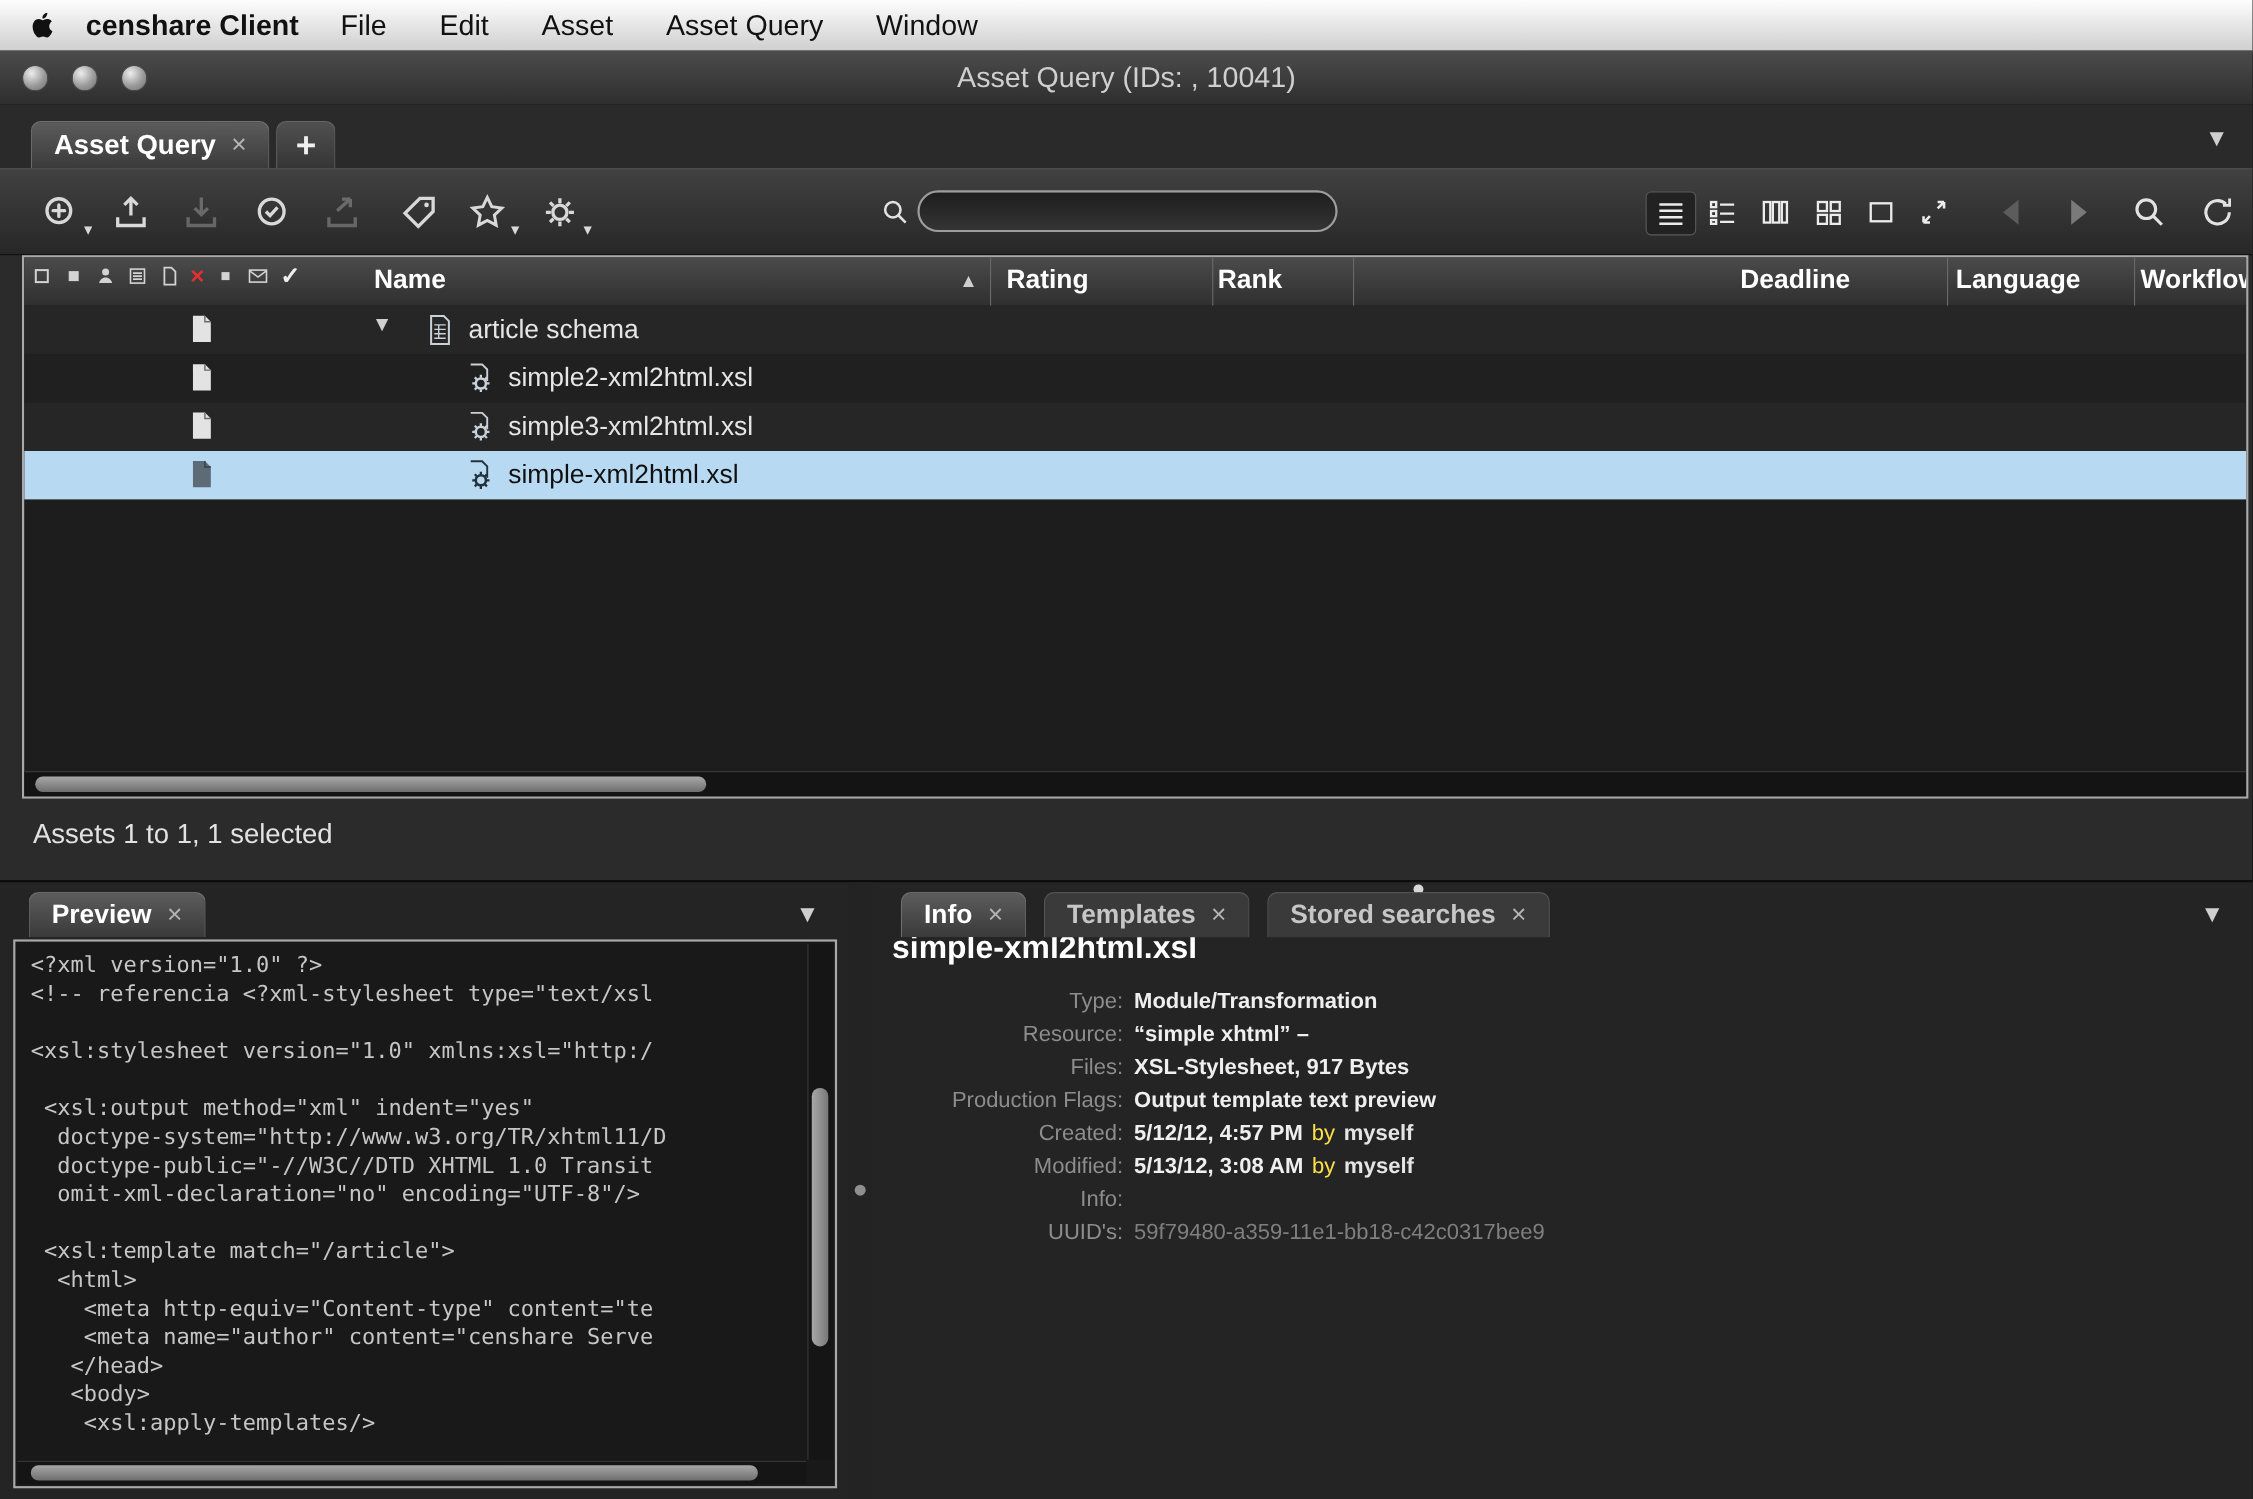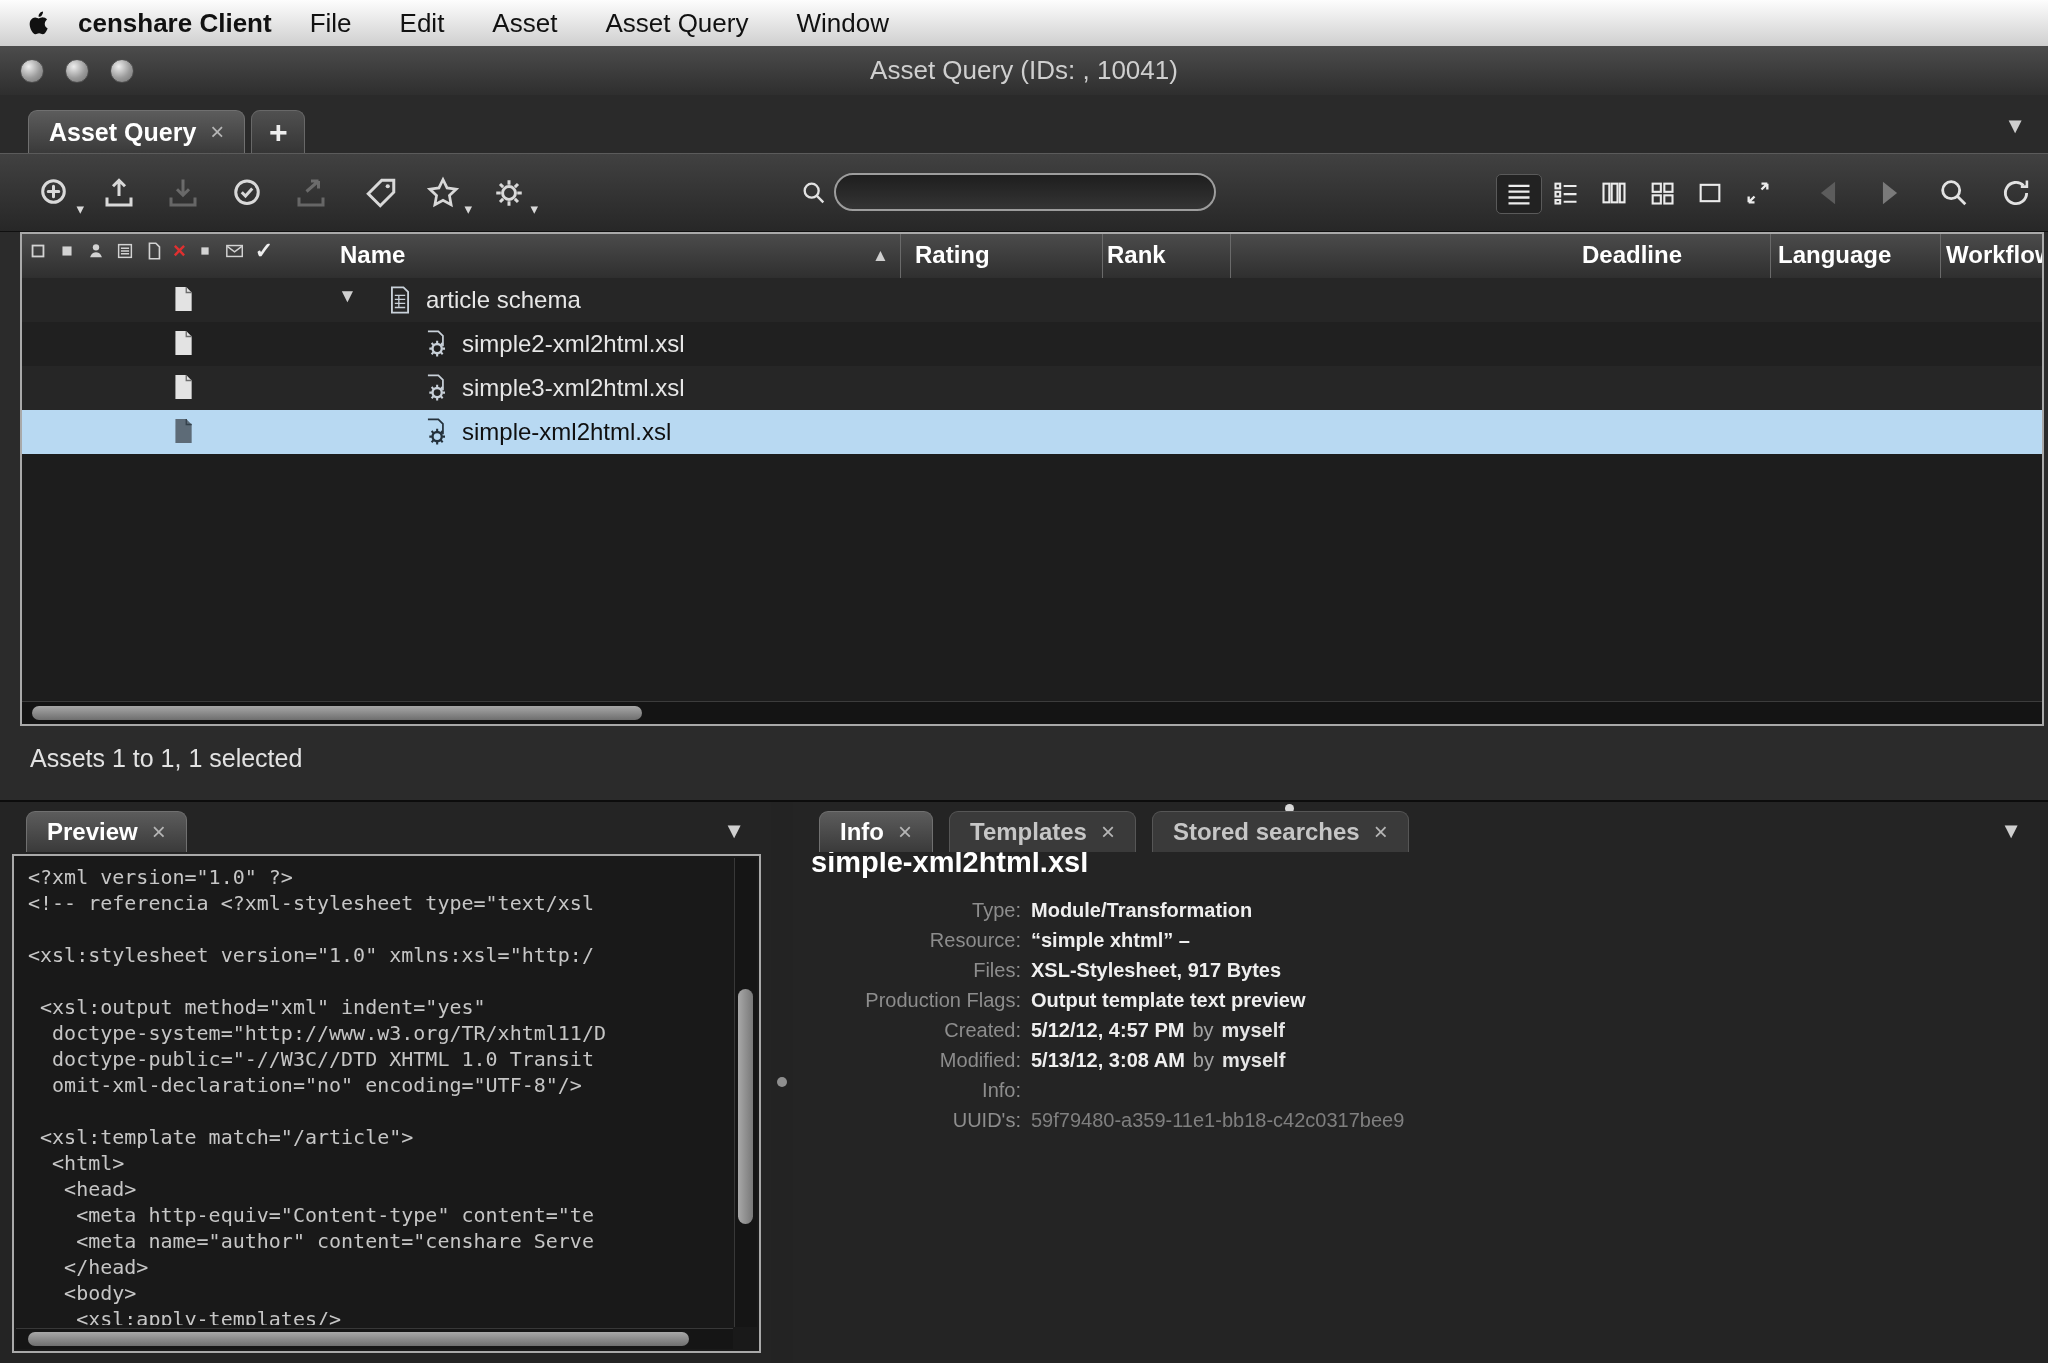--- a/index.html
+++ b/index.html
@@ -111,21 +111,21 @@
   .p-hthumb{position:absolute;left:12px;top:3px;width:calc(100% - 56px);height:14px;border-radius:7px;
     background:linear-gradient(#a8a8a8,#6e6e6e);}
 
   
   .info-title{margin:44px 0 16px 18px;font-size:29px;font-weight:bold;color:#fff;}
   .info-rows{margin-left:18px;}
   .info-row{display:flex;align-items:center;height:30px;font-size:20px;}
   .info-label{width:210px;text-align:right;color:#8d8d8d;flex:none;}
   .info-value{margin-left:10px;color:#efefef;font-weight:bold;white-space:nowrap;}
   .info-value.muted{color:#7f7f7f;font-weight:normal;}
-  .info-by{margin-left:8px;color:#a3a3a3;font-weight:normal;}
+  .info-by{margin-left:8px;color:#fde047;font-weight:normal;}
   .info-user{margin-left:8px;color:#e5e5e5;font-weight:bold;}
 
   .red-x{color:#e03030;font-weight:bold;font-size:22px;line-height:20px;}
   .chk{color:#eee;font-weight:bold;font-size:22px;line-height:20px;}
   svg{display:block;}
 </style>
 </head>
 <body>
 
 <div id="screen">
@@ -442,21 +442,20 @@
           <div class="code-line"></div>
           <div class="code-line">&lt;xsl:stylesheet version="1.0" xmlns:xsl="http:/</div>
           <div class="code-line"></div>
           <div class="code-line"> &lt;xsl:output method="xml" indent="yes"</div>
           <div class="code-line">  doctype-system="http://www.w3.org/TR/xhtml11/D</div>
           <div class="code-line">  doctype-public="-//W3C//DTD XHTML 1.0 Transit</div>
           <div class="code-line">  omit-xml-declaration="no" encoding="UTF-8"/&gt;</div>
           <div class="code-line"></div>
           <div class="code-line"> &lt;xsl:template match="/article"&gt;</div>
           <div class="code-line">  &lt;html&gt;</div>
-          <div class="code-line">   &lt;head&gt;</div>
           <div class="code-line">    &lt;meta http-equiv="Content-type" content="te</div>
           <div class="code-line">    &lt;meta name="author" content="censhare Serve</div>
           <div class="code-line">   &lt;/head&gt;</div>
           <div class="code-line">   &lt;body&gt;</div>
           <div class="code-line">    &lt;xsl:apply-templates/&gt;</div>
         </div>
         <div class="p-vscroll">
           <div class="p-vthumb"></div>
         </div>
         <div class="p-hscroll">

